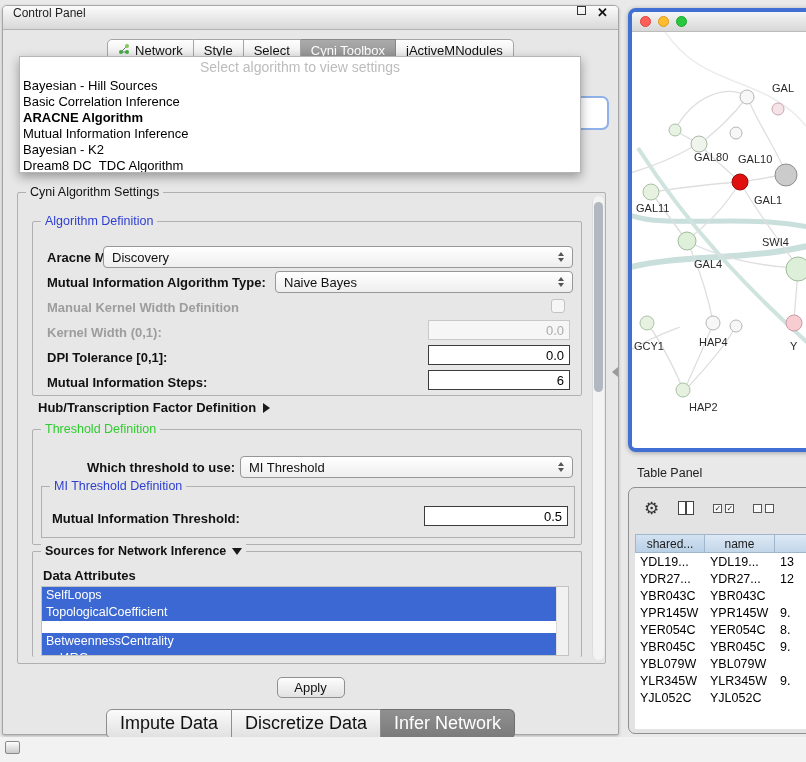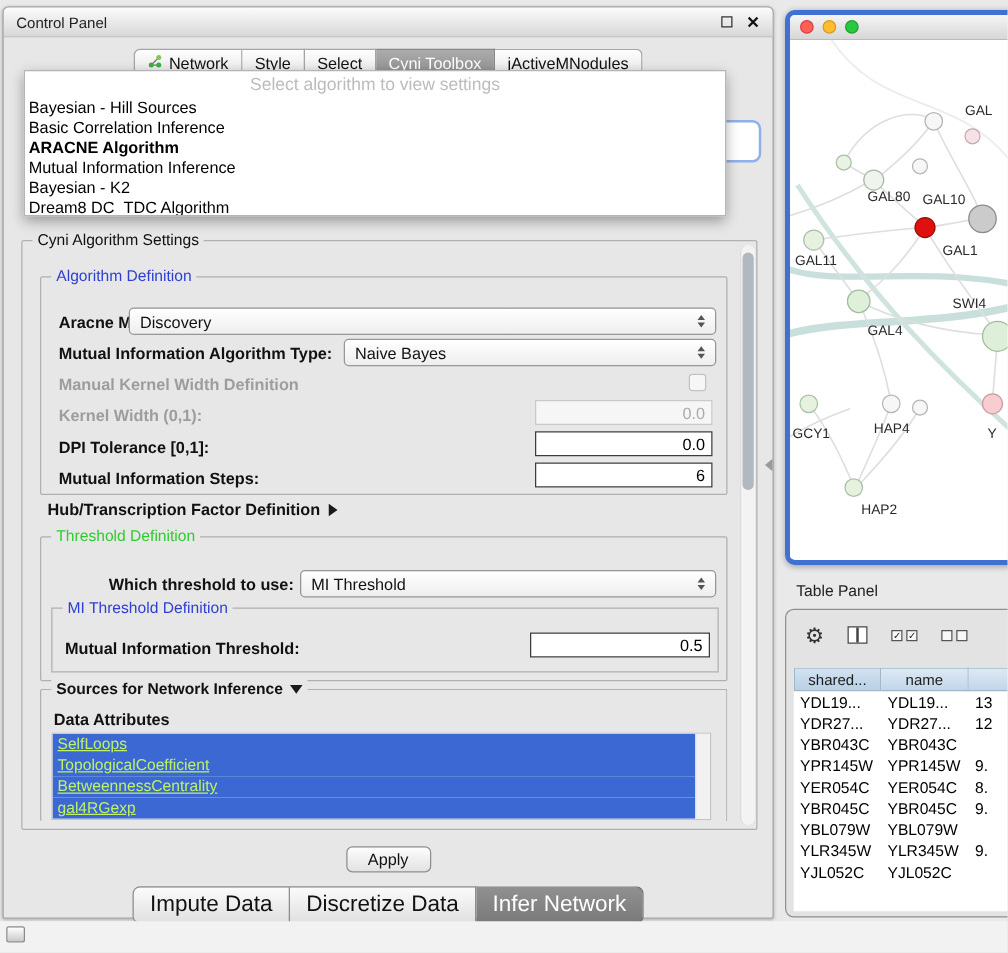--- a/index.html
+++ b/index.html
@@ -15,21 +15,21 @@
   
   .control-panel {
     position:absolute; left:2px; top:5px; width:617px; height:730px;
     background:#e7e7e7; border:1px solid #a6a6a6; border-radius:5px 5px 2px 2px;
     box-shadow:0 1px 3px rgba(0,0,0,.25);
   }
   .cp-titlebar {
     height:24px; border-radius:4px 4px 0 0;
     background:linear-gradient(#fbfbfb,#d8d8d8);
     border-bottom:1px solid #b2b2b2;
-    display:flex; align-items:center; padding:0 10px; font-size:12px; color:#222;
+    display:flex; align-items:flex-start; padding:0 10px; font-size:12px; color:#222;
   }
   .cp-title { flex:1; }
   .win-restore { width:9px; height:9px; border:1.5px solid #333; margin-right:11px; background:transparent; }
   .win-close { font-weight:bold; font-size:13px; color:#111; line-height:1; }
   
   .top-tabs { position:absolute; top:33px; left:0; right:0; display:flex; justify-content:center; }
   .tab {
     font-size:13px; padding:3px 10px 4px; display:flex; align-items:center; gap:5px;
     background:linear-gradient(#fefefe,#e4e4e4); border:1px solid #a5a5a5; border-left:none; color:#111;
     cursor:default; white-space:nowrap;
@@ -84,21 +84,21 @@
   
   .hub-row { position:absolute; left:20px; top:207px; font-weight:bold; font-size:13px; display:flex; align-items:center; gap:7px; }
   .tri-right { width:0; height:0; border-top:5.5px solid transparent; border-bottom:5.5px solid transparent; border-left:7.5px solid #1a1a1a; }
   .tri-dn-big { width:0; height:0; border-left:5.5px solid transparent; border-right:5.5px solid transparent; border-top:7.5px solid #1a1a1a; display:inline-block; vertical-align:middle; margin-left:6px; }
   
   .threshold-group { left:14px; top:236px; width:550px; height:116px; }
   .mi-group { position:absolute; left:8px; top:56px; width:534px; height:52px; border:1px solid #b0b0b0; }
   
   .sources-group { left:14px; top:358px; width:550px; height:106px; border-bottom:none;padding-left:36px; }
   .attr-list { position:absolute; left:8px; top:34px; width:528px; height:70px; background:#fff; border:1px solid #c3c3c3; overflow:hidden; }
-  .attr-item { height:17px; line-height:17px; color:#bef264; font-size:12.5px; padding-left:4px; width:calc(100% - 12px); white-space:nowrap;text-decoration:underline; }
+  .attr-item { height:17px; line-height:17px; color:#ffffff; font-size:12.5px; padding-left:4px; width:calc(100% - 12px); white-space:nowrap; }
   .attr-sb { position:absolute; right:0; top:0; bottom:0; width:12px; background:#f1f1f1; border-left:1px solid #ddd; }
   
   .apply-btn {
     position:absolute; left:50%; transform:translateX(-50%); top:671px; width:68px; height:21px;
     border:1px solid #8f8f8f; border-radius:5px; background:linear-gradient(#fdfdfd,#e2e2e2);
     font-size:13px; text-align:center; line-height:19px; font-family:inherit; color:#111;
   }
   .bottom-tabs { position:absolute; top:703px; left:0; right:0; display:flex; justify-content:center; }
   .btab { font-size:18px; padding:3px 13px 4px; border:1px solid #8d8d8d; border-left:none; background:linear-gradient(#fbfbfb,#e0e0e0); color:#111; white-space:nowrap; }
   .btab:first-child { border-left:1px solid #8d8d8d; border-radius:6px 0 0 6px; }
@@ -256,21 +256,21 @@
       </div>
     </div>
 
     <div class="grp sources-group">
       <span class="grp-title t-bold"><span>Sources for Network Inference</span><span class="tri-dn-big"></span></span>
       <span class="flabel" style="left:10px; top:16px;">Data Attributes</span>
       <div class="attr-list">
         <div id="attr-items">
             <div class="attr-item" style="background: rgb(59, 104, 210);">SelfLoops</div>
             <div class="attr-item" style="background: rgb(59, 104, 210);">TopologicalCoefficient</div>
-            <div class="attr-item" style="background: rgb(59, 104, 210);">BetweennessCentrality</div>
+            <div class="attr-item" style="background: rgb(59, 104, 210); margin-top: 12px;">BetweennessCentrality</div>
             <div class="attr-item" style="background: rgb(59, 104, 210);">gal4RGexp</div>
           </div>
         <div class="attr-sb"></div>
       </div>
     </div>
 
     <div class="sb-track">
       <div class="sb-thumb"></div>
     </div>
   </div>

